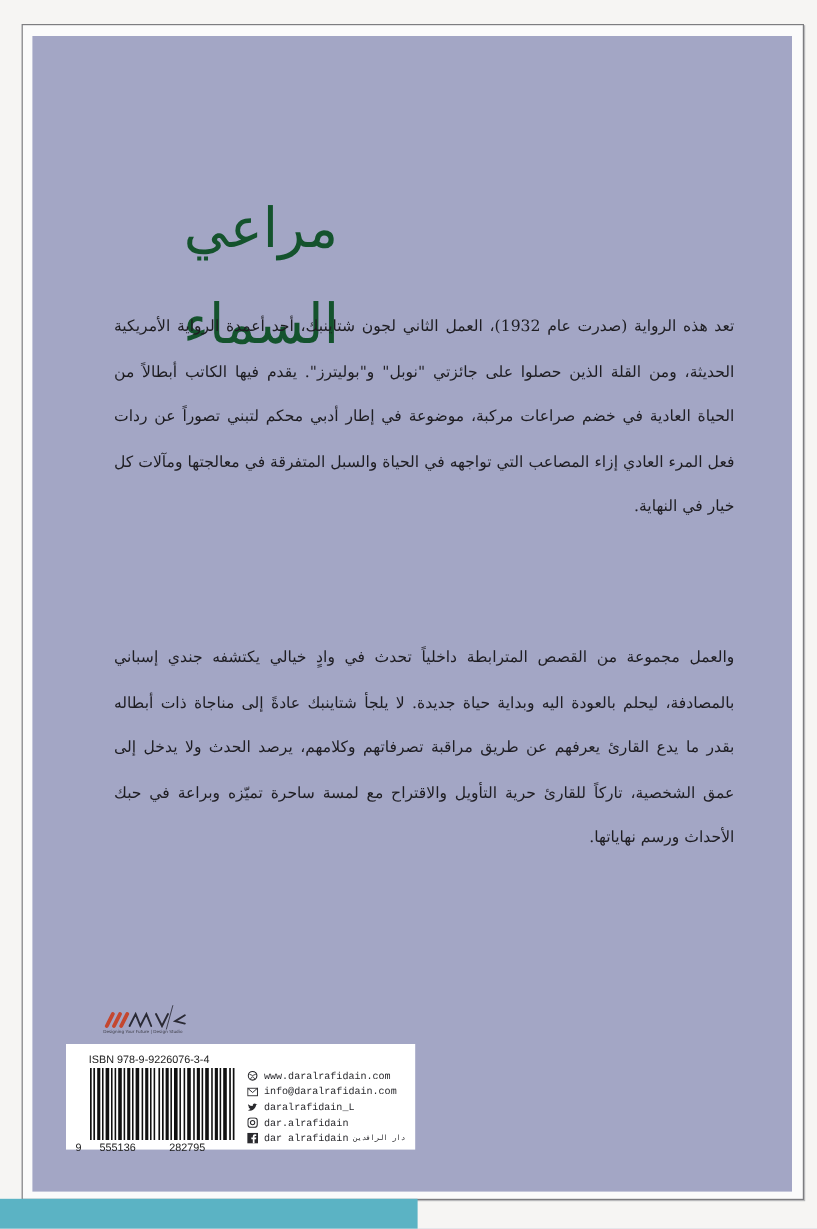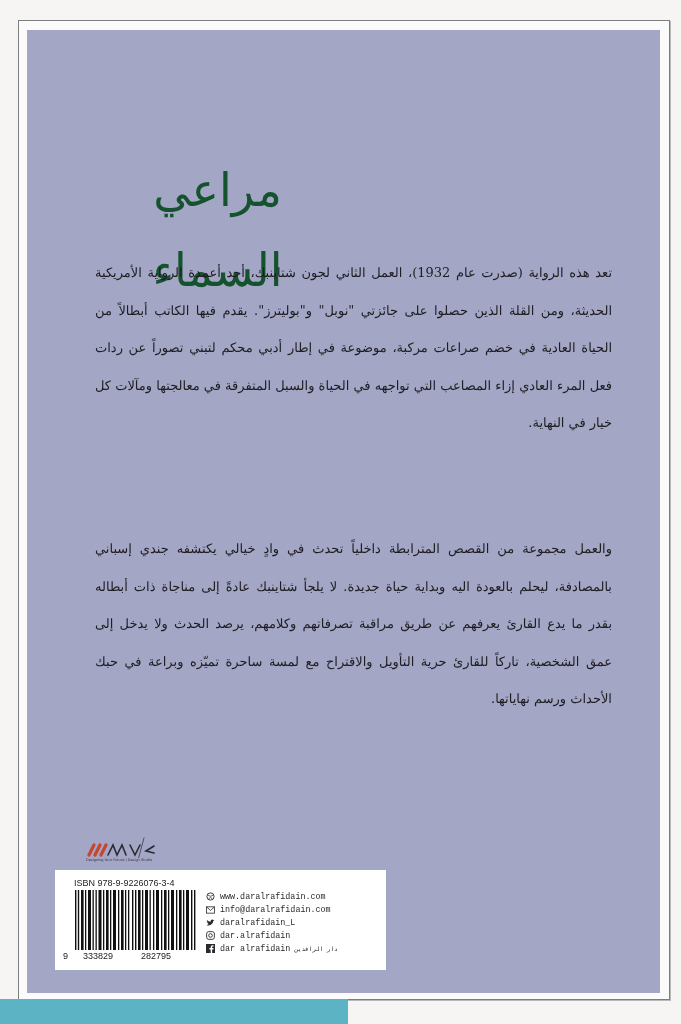--- a/index.html
+++ b/index.html
@@ -32,23 +32,22 @@
   .p1 { top: 254px; }
   .p2 { top: 530px; }
   .logo {
     position: absolute; left: 86px; top: 836px; width: 90px; height: 30px;
   }
   .logo .tag {
     position: absolute; left: 0; top: 22px; font-size: 3.5px; color: #3a3a44;
     font-family: "DejaVu Sans", sans-serif; white-space: nowrap;
   }
   .info-box {
-    position: absolute; left: 55px; top: 870px; width: 291px; height: 100px;
+    position: absolute; left: 55px; top: 870px; width: 291px; height: 88px;
     background: #ffffff;
-    padding-left: 40px;
   }
   .barcode {
     position: absolute; left: 16px; top: 8px; width: 120px; height: 88px;
   }
   .isbn {
     position: absolute; left: 3px; top: 0; font-family: "Liberation Sans", sans-serif;
     font-size: 9px; color: #222; white-space: nowrap;
   }
   .bars {
     position: absolute; left: 4px; top: 12px; width: 124px; height: 60px;
@@ -134,21 +133,21 @@
         <rect x="101" y="0" width="1.3" height="60"></rect>
         <rect x="104" y="0" width="2.6" height="60"></rect>
         <rect x="108" y="0" width="1.3" height="60"></rect>
         <rect x="111" y="0" width="3" height="60"></rect>
         <rect x="116" y="0" width="1.4" height="66"></rect>
         <rect x="119" y="0" width="1.4" height="66"></rect>
       </g>
     </svg>
     <div class="bc-digits">
       <span style="left:-8px;">9</span>
-      <span style="left:12px;">333829</span>
+      <span style="left:12px;">555136</span>
       <span style="left:70px;">282795</span>
     </div>
   </div>
 
   <div class="contacts">
     <div class="contact-row">
       <span class="ic">
         <svg width="9" height="9" viewBox="0 0 10 10">
             <circle cx="5" cy="5" r="4" fill="none" stroke="#2a2a2e" stroke-width="1"></circle>
             <path d="M2 3.5 Q5 6 8 3.5 M3 8 Q5 4 7 8" fill="none" stroke="#2a2a2e" stroke-width="0.8"></path>

